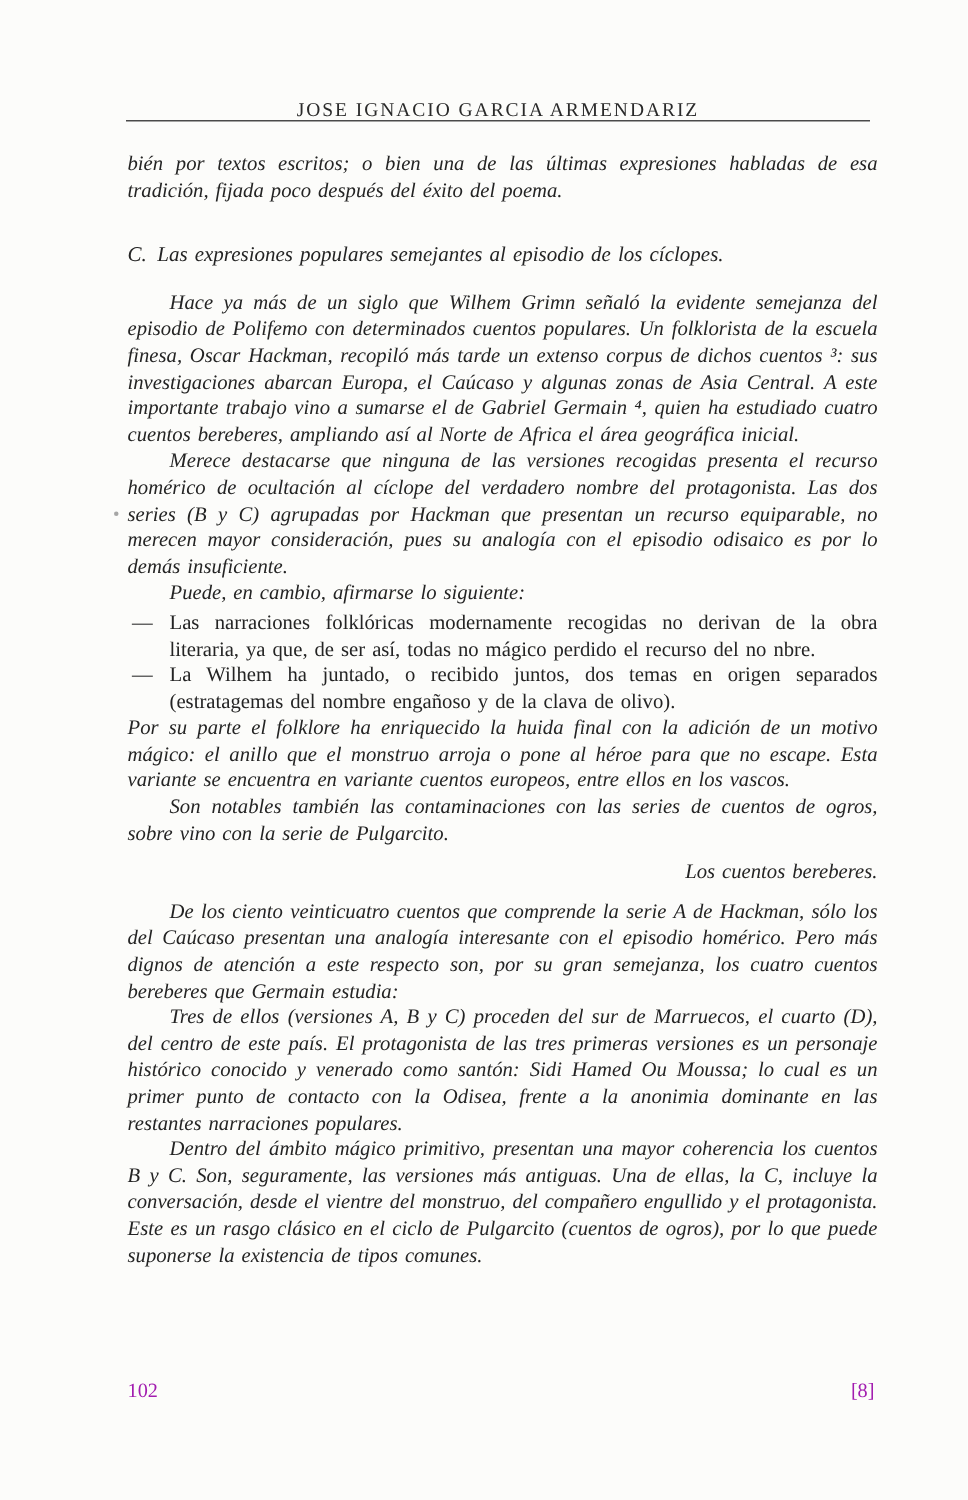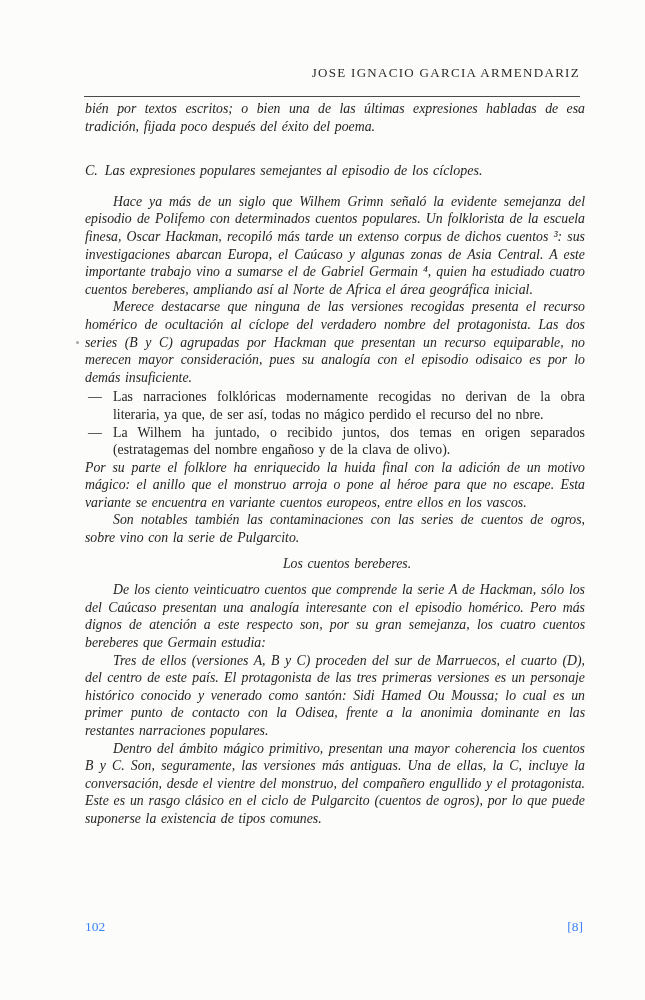--- a/index.html
+++ b/index.html
@@ -12,62 +12,62 @@
     position: relative;
     width: 645px; height: 1000px;
     background: #fcfcfa;
     font-family: "Liberation Serif", serif;
     color: #242424;
   }
   .running-header {
     position: absolute;
     left: 84px; top: 65px;
     width: 496px;
-    text-align: right;
+    text-align: center;
     font-size: 13px;
     line-height: 15px;
     letter-spacing: 1.3px;
     color: #2a2a2a;
     border-bottom: 1.2px solid #4a4a4a;
-    padding-bottom: 16px;
+    padding-bottom: 0;
   }
   .body-text {
     position: absolute;
     left: 85px; top: 100px;
     width: 500px;
     font-size: 13.8px;
     line-height: 17.6px;
     text-align: justify;
     word-spacing: 1.2px;
   }
   .body-text p { margin: 0; font-style: italic; }
   .indent { text-indent: 28px; }
   .section-heading {
     margin-top: 27px !important;
     margin-bottom: 13px !important;
     font-size: 14px;
   }
   .subheading {
     font-style: italic;
     margin: 8px 0 9px 24px !important;
-    text-align: center;
+    text-align: right;
   }
   .bullet-list { margin: 2px 0 0 3px; }
   .bullet { display: flex; margin: 0; }
   .bullet .dash { flex: 0 0 25px; }
   .bullet .btxt { flex: 1; text-align: justify; }
   .force-last { text-align-last: justify; }
   .page-footer {
     position: absolute;
     left: 85px; top: 919px;
     width: 498px;
     display: flex;
     justify-content: space-between;
     font-size: 13.5px;
-    color: #3b82f6;
+    color: #a21caf;
   }
   .artifact-dot {
     position: absolute;
     left: 76px; top: 341px;
     width: 3px; height: 3px;
     background: #787878;
     border-radius: 50%;
     opacity: 0.65;
   }
 </style>
@@ -83,20 +83,21 @@
   <div class="body-text">
 
     <p>bién por textos escritos; o bien una de las últimas expresiones habladas de esa tradición, fijada poco después del éxito del poema.</p>
 
     <p class="section-heading">C. Las expresiones populares semejantes al episodio de los cíclopes.</p>
 
     <p class="indent">Hace ya más de un siglo que Wilhem Grimn señaló la evidente semejanza del episodio de Polifemo con determinados cuentos populares. Un folklorista de la escuela finesa, Oscar Hackman, recopiló más tarde un extenso corpus de dichos cuentos ³: sus investigaciones abarcan Europa, el Caúcaso y algunas zonas de Asia Central. A este importante trabajo vino a sumarse el de Gabriel Germain ⁴, quien ha estudiado cuatro cuentos bereberes, ampliando así al Norte de Africa el área geográfica inicial.</p>
 
     <p class="indent">Merece destacarse que ninguna de las versiones recogidas presenta el recurso homérico de ocultación al cíclope del verdadero nombre del protagonista. Las dos series (B y C) agrupadas por Hackman que presentan un recurso equiparable, no merecen mayor consideración, pues su analogía con el episodio odisaico es por lo demás insuficiente.</p>
 
+    <p class="indent">Puede, en cambio, afirmarse lo siguiente:</p>
 
     <div class="bullet-list">
       <div class="bullet">
         <span class="dash">—</span>
         <span class="btxt">Las narraciones folklóricas modernamente recogidas no derivan de la obra literaria, ya que, de ser así, todas no mágico perdido el recurso del no nbre.</span>
       </div>
       <div class="bullet">
         <span class="dash">—</span>
         <span class="btxt">La Wilhem ha juntado, o recibido juntos, dos temas en origen separados (estratagemas del nombre engañoso y de la clava de olivo).</span>
       </div>

